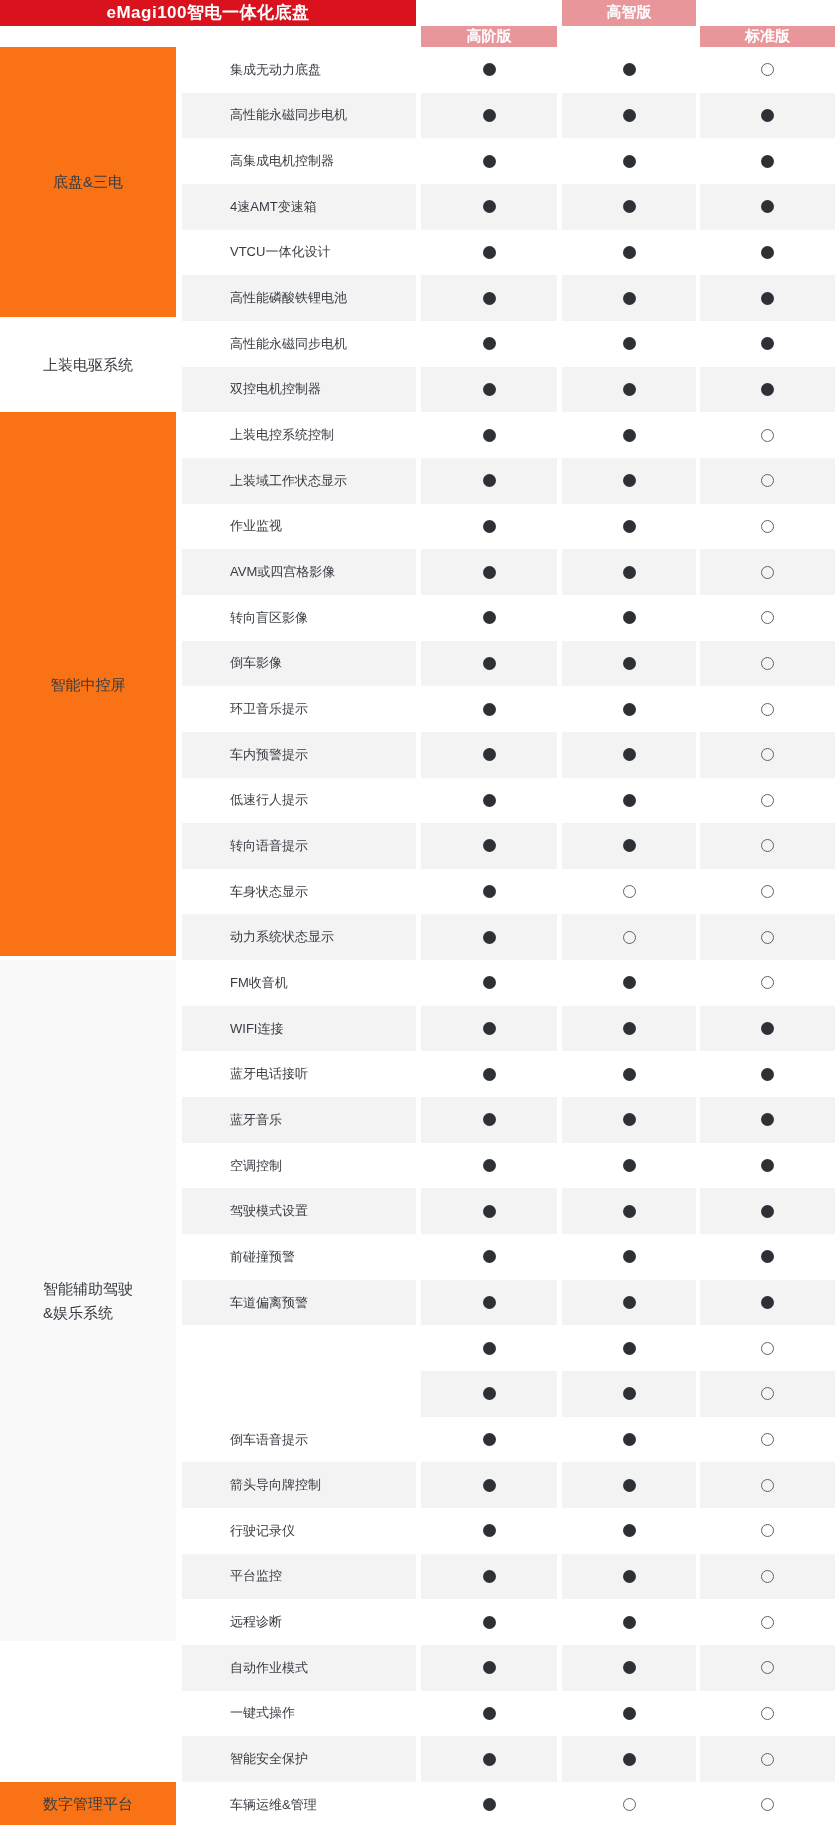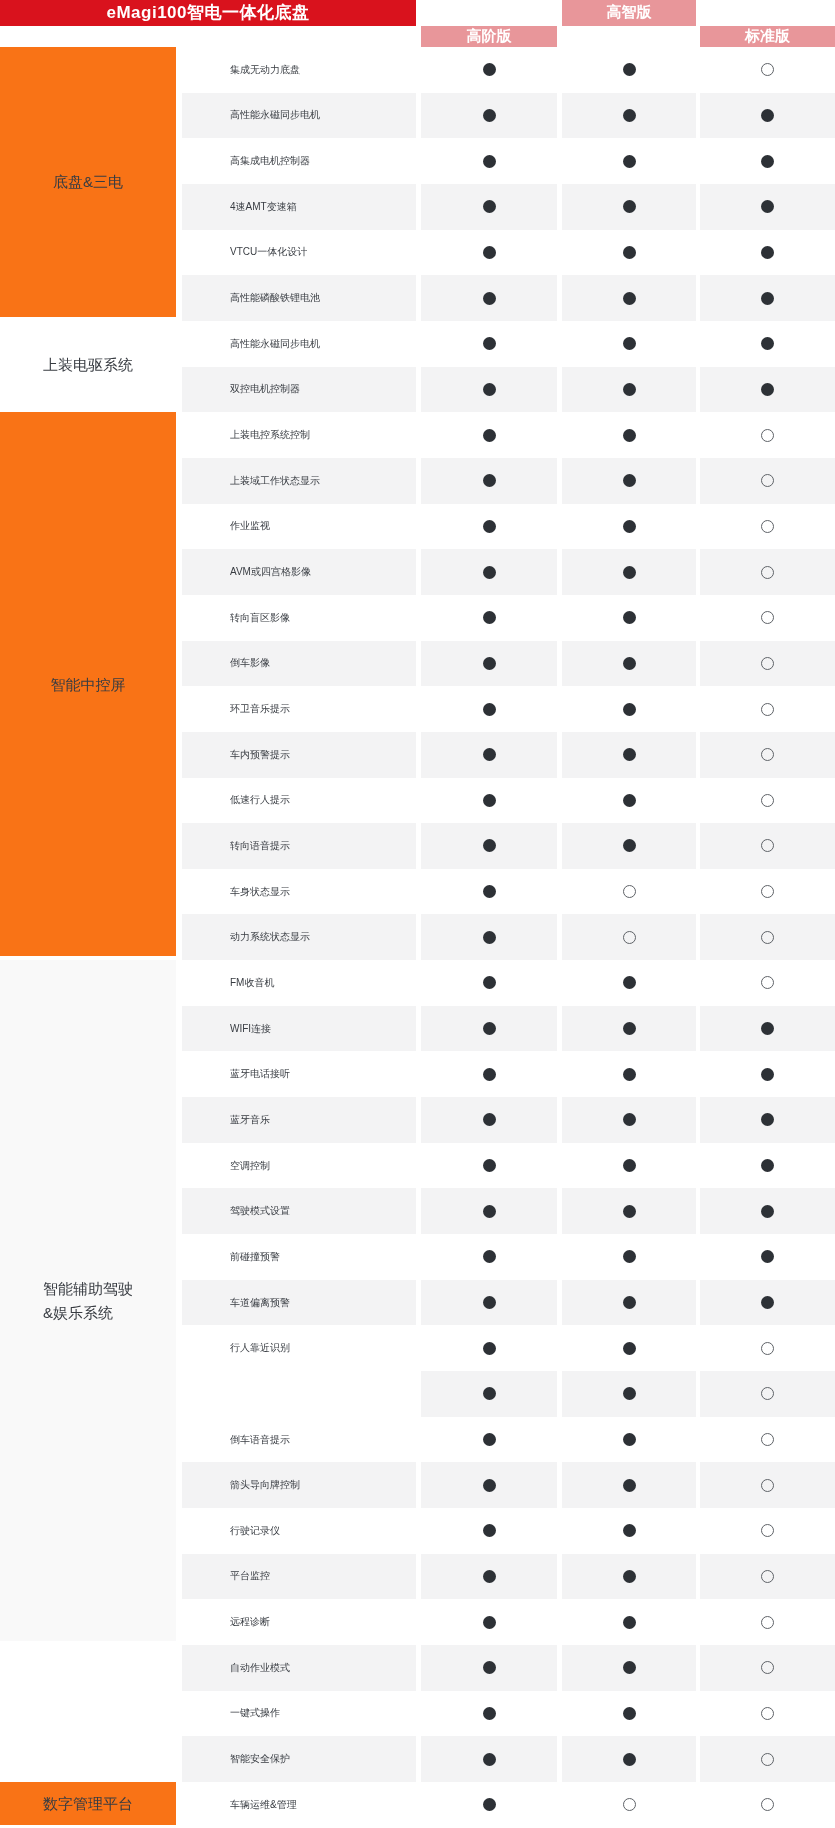--- a/index.html
+++ b/index.html
@@ -48,21 +48,21 @@
   }
   .cat.last{margin-bottom:3px;}
   .cat .cat-label{text-align:left;line-height:1.55;}
   .cat.bg-gray{background:#f97316;}
   .cat.bg-light{background:#f9f9f9;}
   .cat.bg-white{background:#ffffff;}
   .feature{
     grid-column:3;
     display:flex;align-items:center;
     padding-left:48px;box-sizing:border-box;
-    font-size:10px;font-weight:500;
+    font-size:13px;font-weight:500;
     color:#383c42;
   }
   .cell{
     display:flex;align-items:center;justify-content:center;
   }
   .cell.d1{grid-column:5;}
   .cell.d2{grid-column:7;}
   .cell.d3{grid-column:9;}
   .stripe{background:#f3f3f4;}
   .dot{width:13px;height:13px;border-radius:50%;box-sizing:border-box;}
@@ -374,21 +374,20 @@
       <div class="feature stripe" style="grid-row: 28;">车道偏离预警</div>
       <div class="cell d1 stripe" style="grid-row: 28;">
         <span class="dot filled"></span>
       </div>
       <div class="cell d2 stripe" style="grid-row: 28;">
         <span class="dot filled"></span>
       </div>
       <div class="cell d3 stripe" style="grid-row: 28;">
         <span class="dot filled"></span>
       </div>
-      <div class="feature" style="grid-row: 29;">行人靠近识别</div>
       <div class="cell d1" style="grid-row: 29;">
         <span class="dot filled"></span>
       </div>
       <div class="cell d2" style="grid-row: 29;">
         <span class="dot filled"></span>
       </div>
       <div class="cell d3" style="grid-row: 29;">
         <span class="dot open"></span>
       </div>
       <div class="cell d1 stripe" style="grid-row: 30;">

